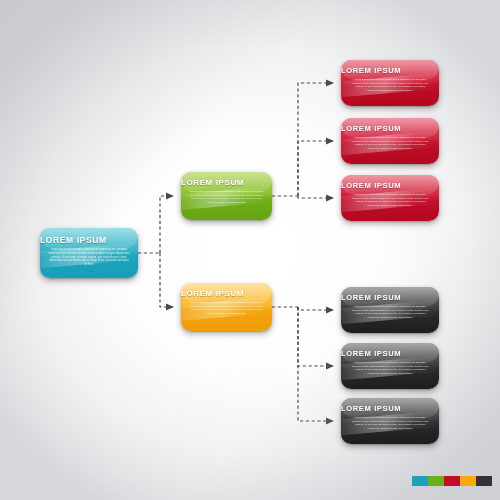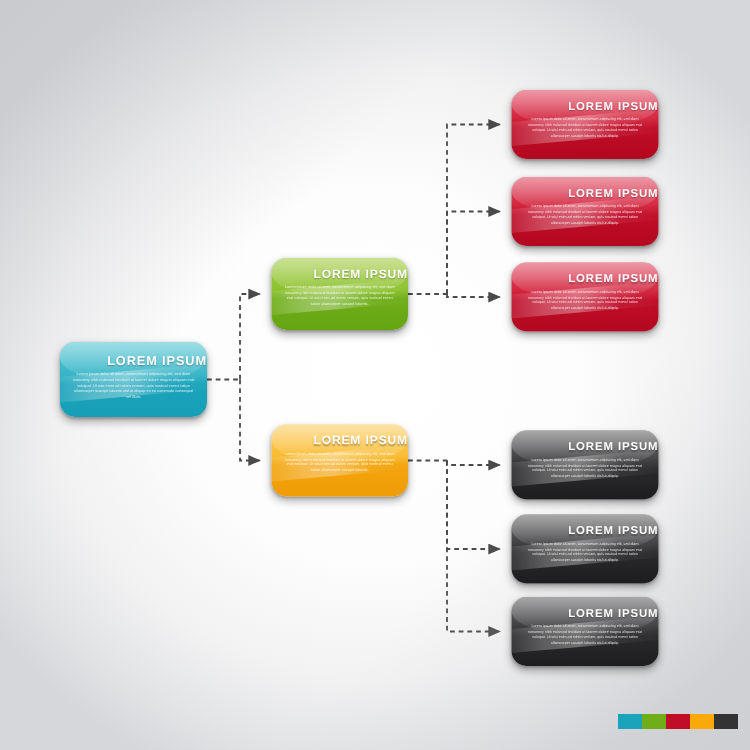--- a/index.html
+++ b/index.html
@@ -39,21 +39,21 @@
     pointer-events:none;
   }
   .node .swoosh{
     position:absolute;left:-10%;right:-10%;top:38%;height:34%;
     background:linear-gradient(100deg, rgba(255,255,255,.00) 0%, rgba(255,255,255,.26) 28%, rgba(255,255,255,.34) 46%, rgba(255,255,255,.06) 70%, rgba(255,255,255,0) 100%);
     transform:rotate(-5deg);
     pointer-events:none;
   }
   .node .ttl{
     position:relative;z-index:2;
-    text-align:right;
+    text-align:left;
     color:#ffffff;
     font-weight:bold;
     letter-spacing:.6px;
     text-shadow:0 1px 1px rgba(0,0,0,.30);
     white-space:nowrap;
   }
   .node .body{
     position:relative;z-index:2;
     text-align:center;
     color:rgba(255,255,255,.80);

